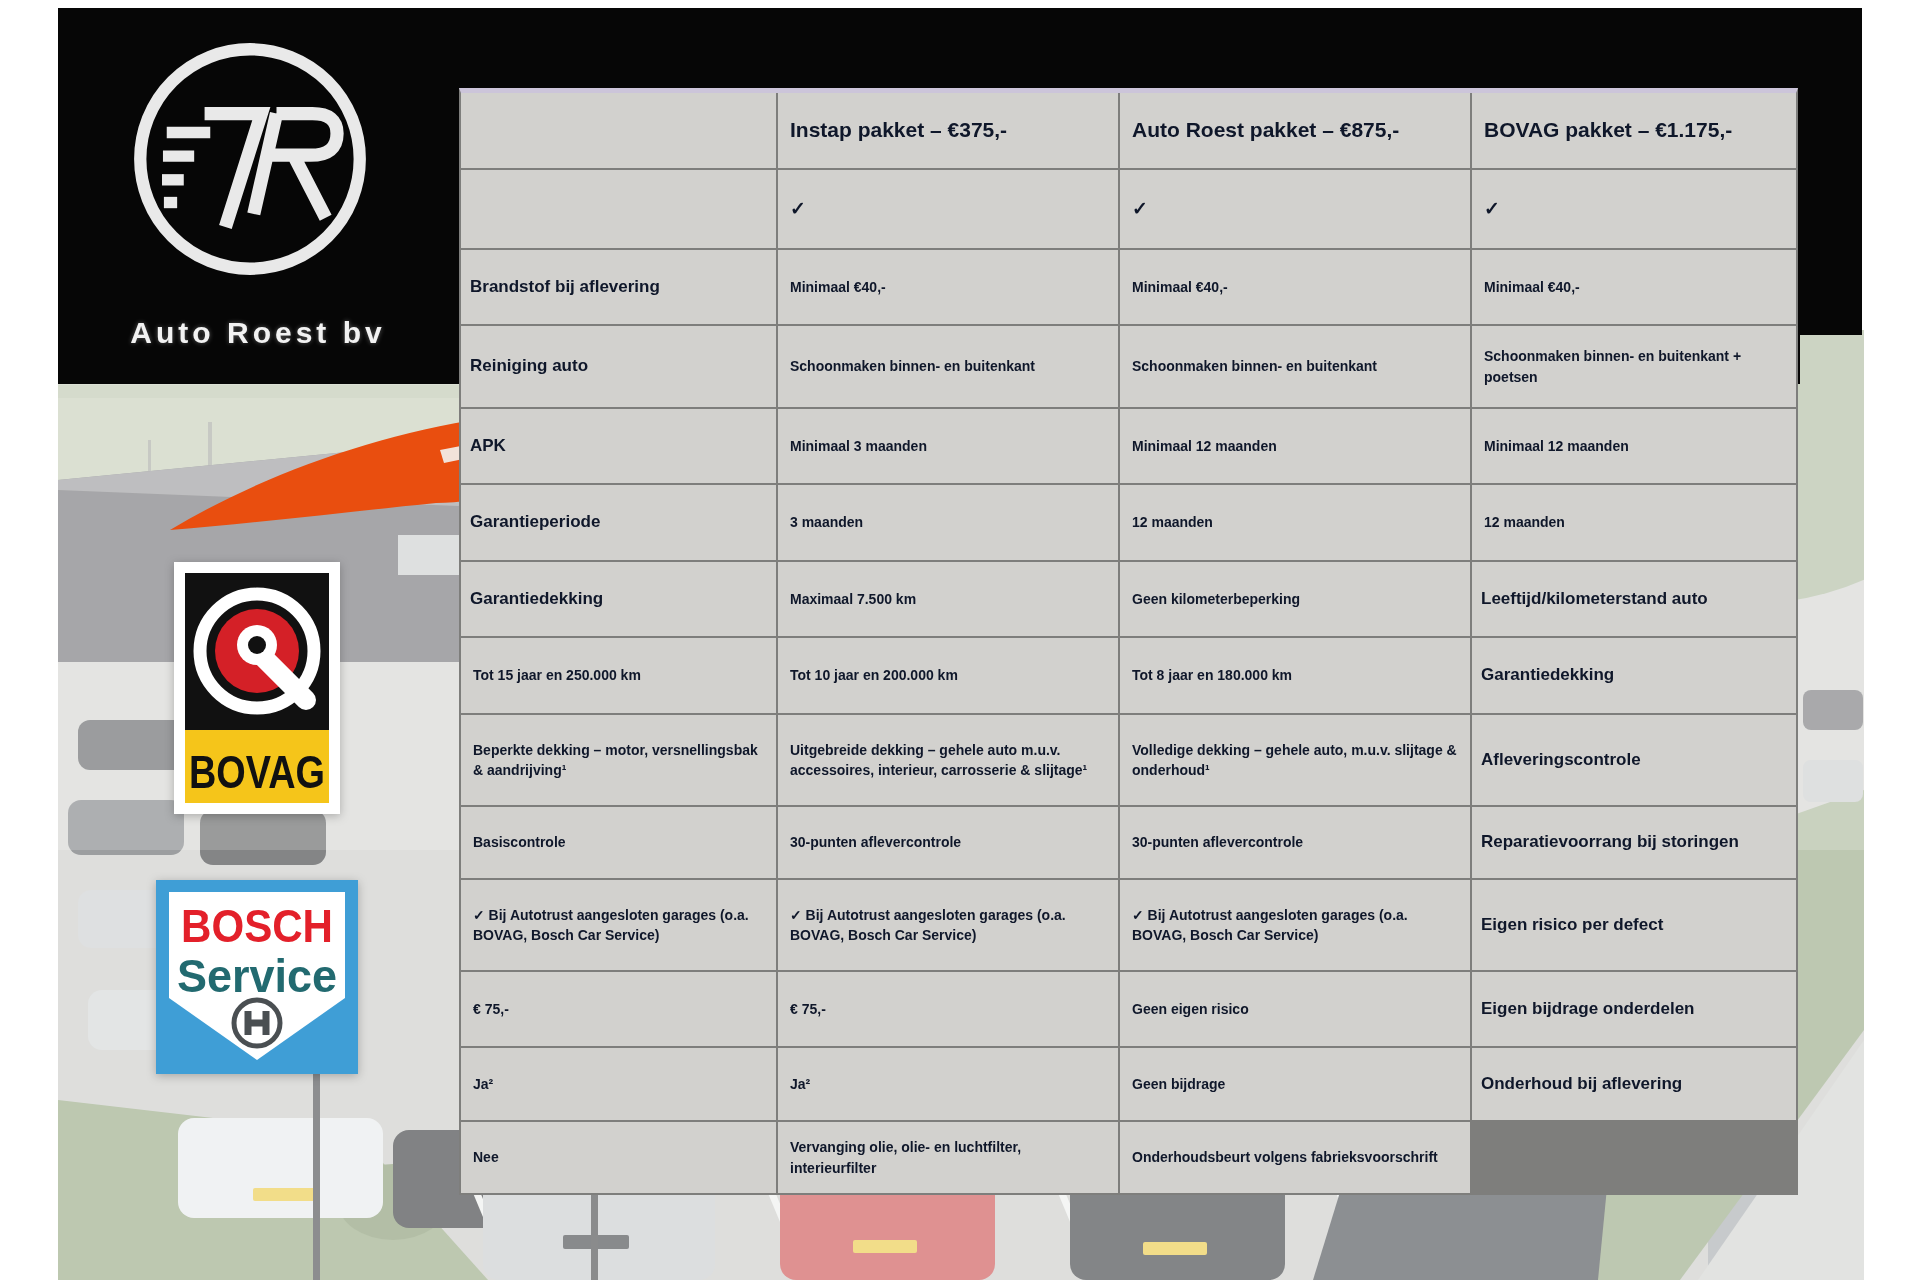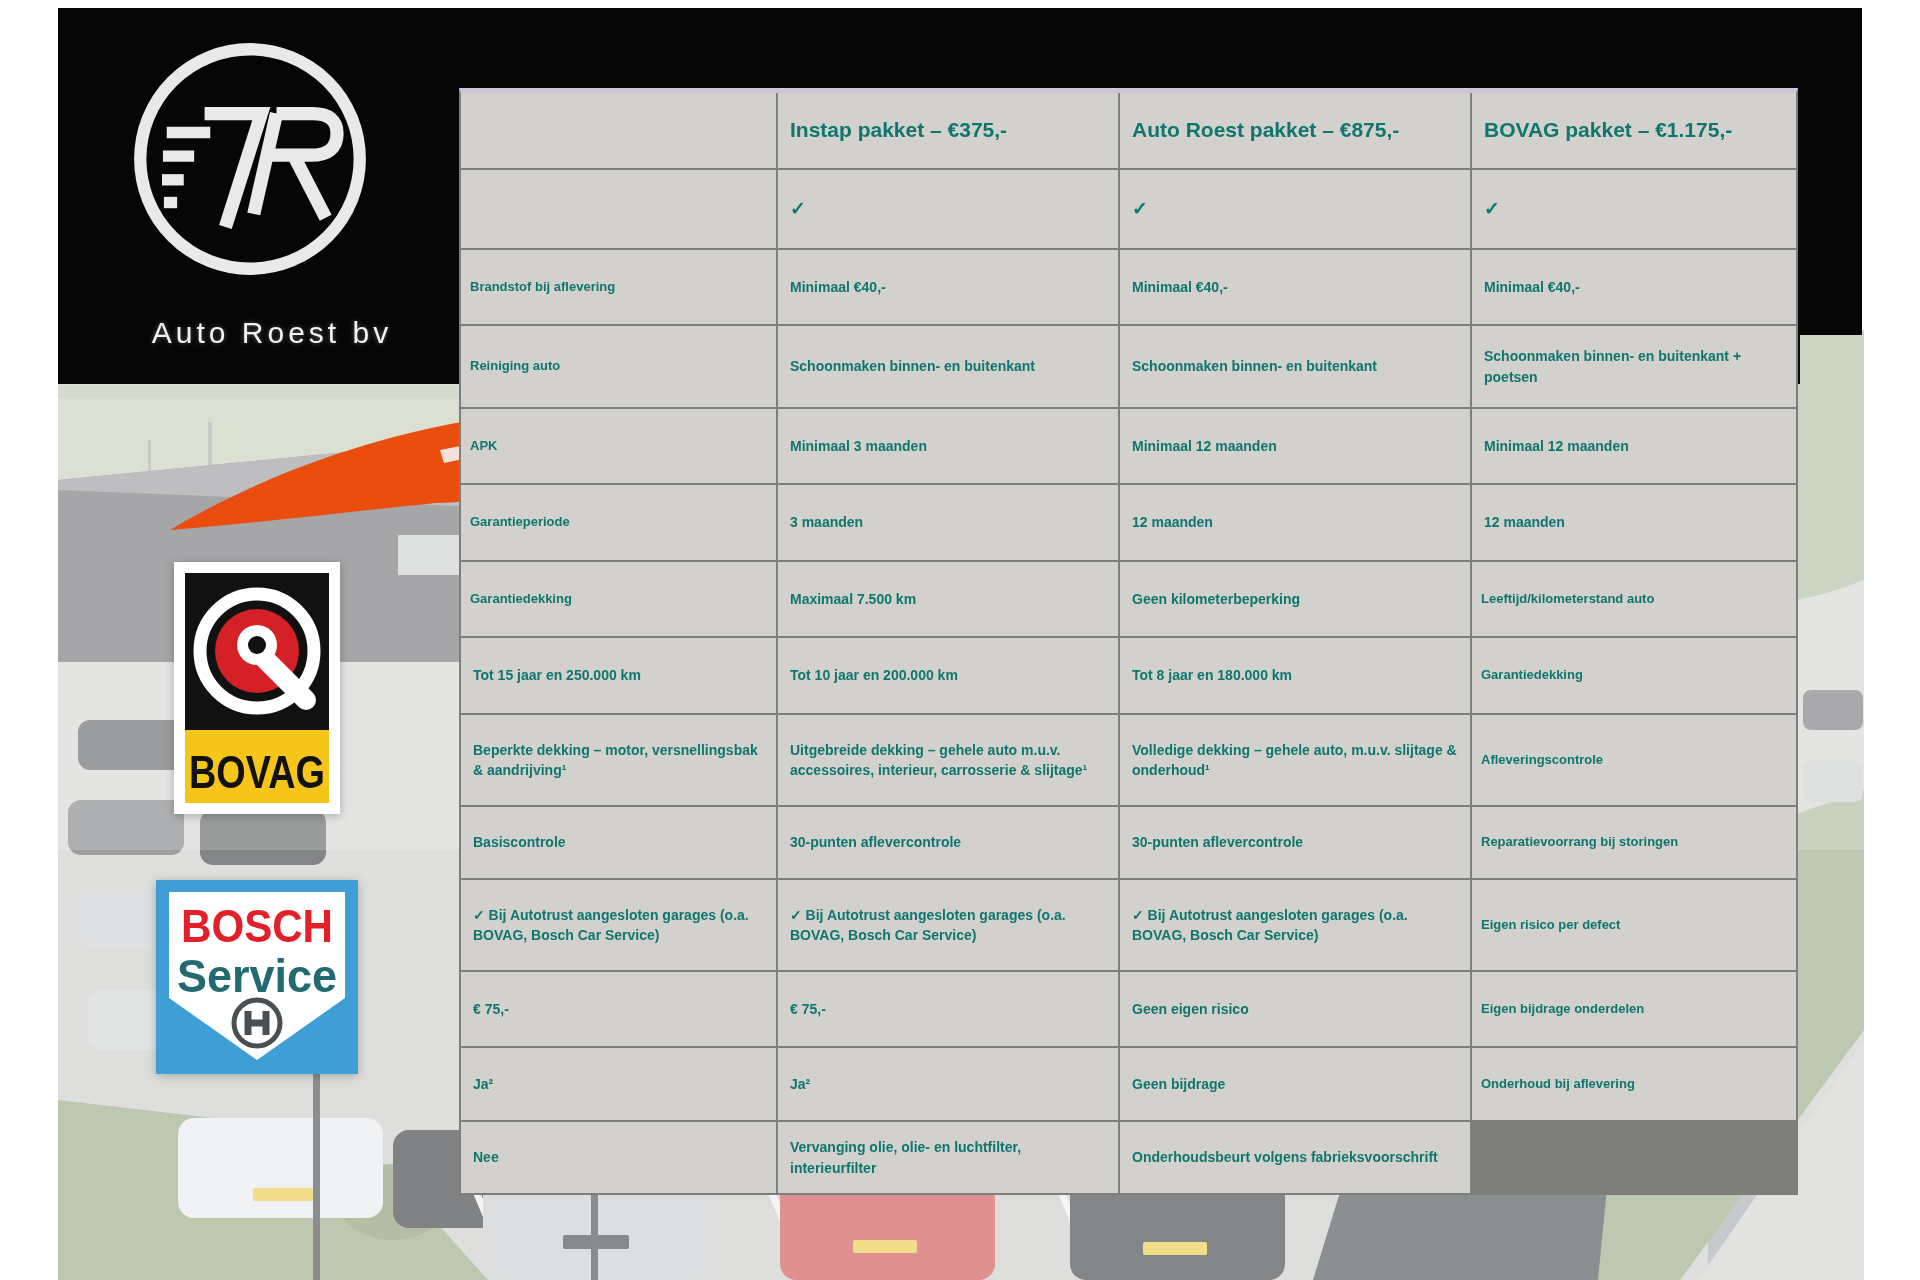--- a/index.html
+++ b/index.html
@@ -5,38 +5,38 @@
   html,body{margin:0;padding:0;background:#ffffff;}
   .canvas{position:relative;width:1920px;height:1280px;background:#ffffff;overflow:hidden;
           font-family:"Liberation Sans",sans-serif;}
   
   .photo{position:absolute;left:58px;top:330px;width:1806px;height:950px;}
   
   .band-main{position:absolute;left:58px;top:8px;width:1742px;height:376px;background:#060606;}
   .band-right{position:absolute;left:1800px;top:8px;width:62px;height:327px;background:#060606;}
   
   .ar-logo{position:absolute;left:127px;top:36px;width:246px;height:246px;}
-  .ar-name{position:absolute;left:72px;top:316px;width:400px;text-align:center;
-           color:#f2f2f2;font-weight:normal;font-size:30px;letter-spacing:4px;
+  .ar-name{position:absolute;left:58px;top:316px;width:400px;text-align:center;
+           color:#f2f2f2;font-weight:bold;font-size:30px;letter-spacing:4px;
            text-shadow:0 0 5px rgba(255,255,255,.35);white-space:nowrap;}
   
   .rdw-logo{position:absolute;left:140px;top:408px;width:860px;height:130px;}
   .bovag-logo{position:absolute;left:174px;top:562px;width:166px;height:252px;
               filter:drop-shadow(0 2px 5px rgba(0,0,0,.25));}
   .bosch-logo{position:absolute;left:156px;top:880px;width:202px;height:194px;
               filter:drop-shadow(0 2px 5px rgba(0,0,0,.25));}
   
   .pkg-table{position:absolute;left:459px;top:88px;display:grid;
              grid-template-columns:315px 340px 350px 324px;
              grid-template-rows:75px 78px 74px 81px 74px 75px 74px 75px 90px 71px 90px 74px 72px 71px;
              gap:2px;background:#7e7e7c;border:2px solid #7e7e7c;border-top:5px solid #ccc5da;}
   .cell{background:#d2d1ce;display:flex;align-items:center;box-sizing:border-box;
-        padding:6px 12px;color:#0f766e;font-weight:bold;line-height:1.45;}
+        padding:6px 12px;color:#0f172a;font-weight:bold;line-height:1.45;}
   .hdr{font-size:21px;}
-  .lbl{font-size:13px;padding-left:9px;padding-right:6px;}
+  .lbl{font-size:17px;padding-left:9px;padding-right:6px;}
   .val{font-size:14px;}
   .chk{font-size:19px;}
 </style>
 </head>
 <body>
 
 <div class="canvas">
 
   <svg class="photo" viewBox="0 0 1806 950" preserveAspectRatio="none" aria-hidden="true">
     <rect width="1806" height="950" fill="#c6c7c3"></rect>

